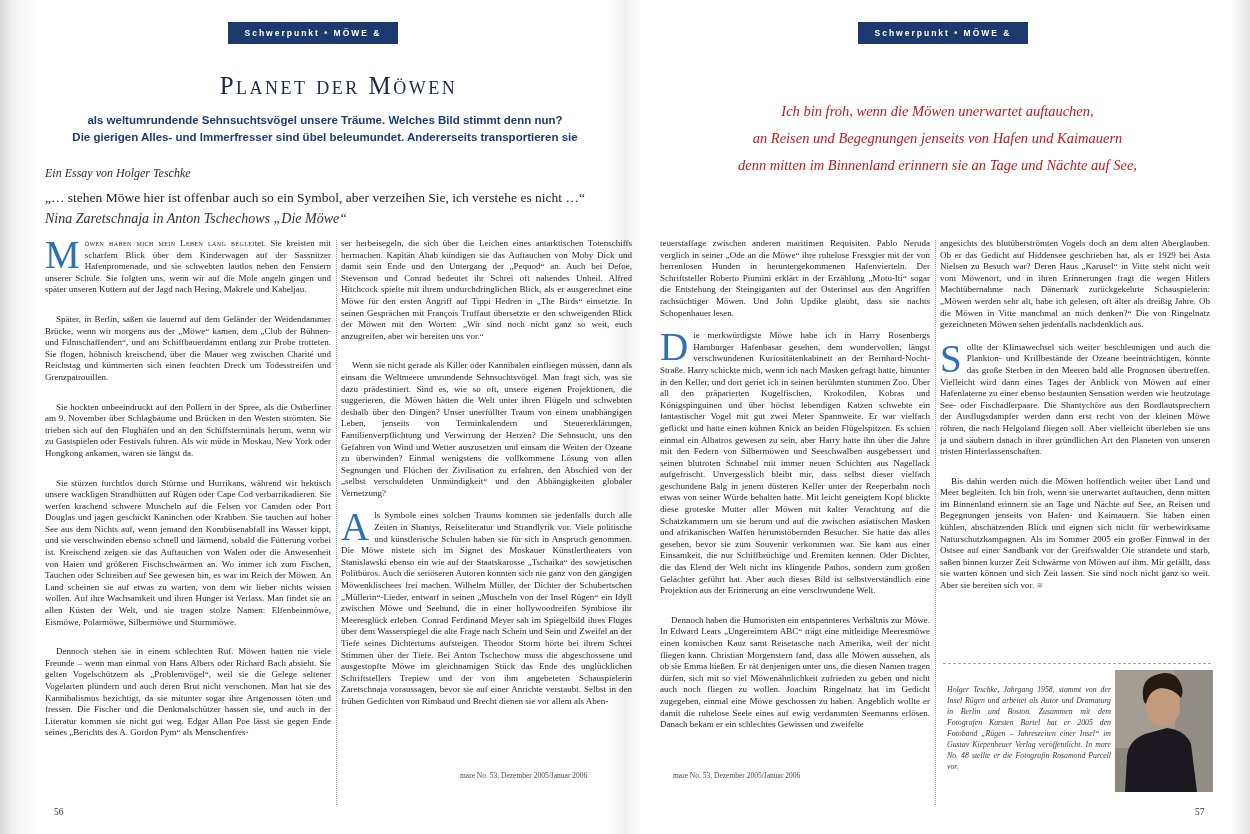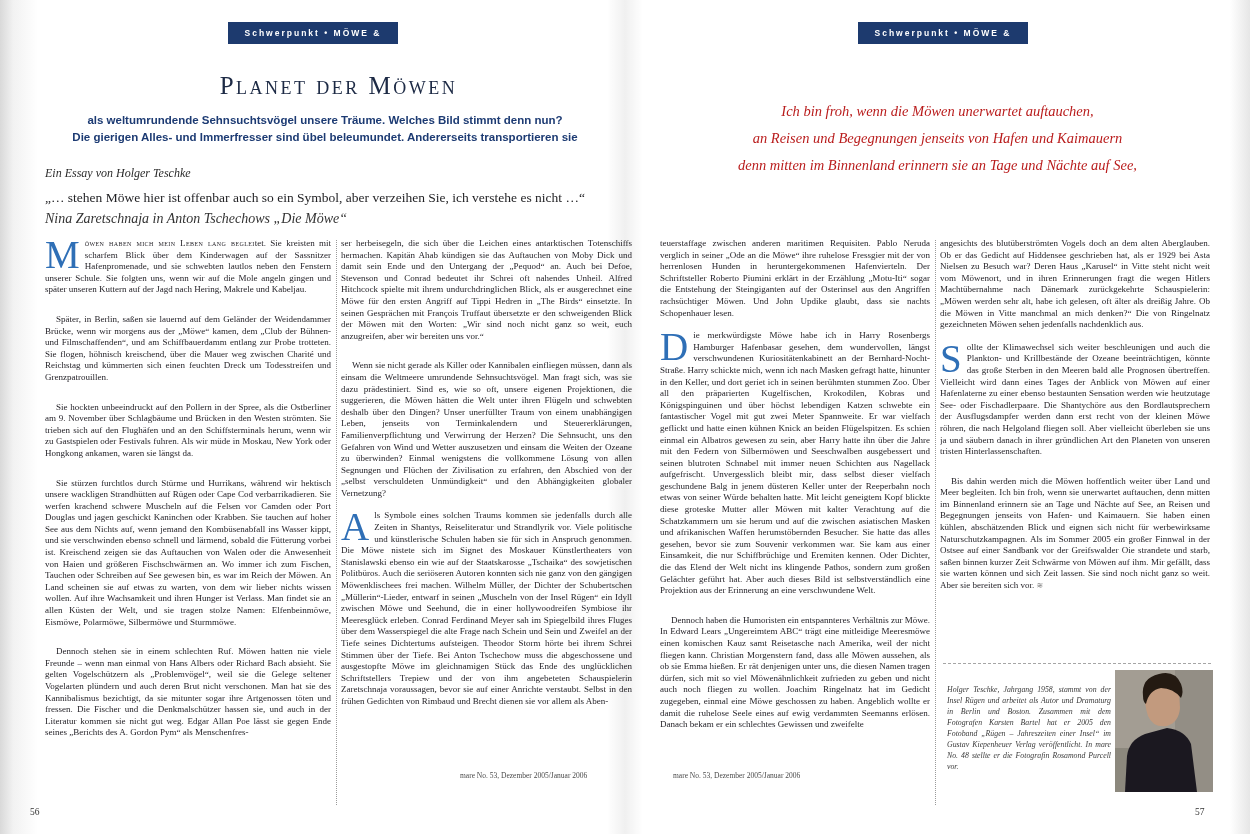--- a/index.html
+++ b/index.html
@@ -50,21 +50,21 @@
 
   .bio-rule{position:absolute;left:318px;top:663px;width:268px;border-top:1px dashed #a5a5a5;}
   .bio{position:absolute;left:322px;top:684px;width:164px;font-style:italic;
     font-size:7.8px;line-height:11px;text-align:justify;color:#3a3a3a;}
   .photo{position:absolute;left:490px;top:670px;width:98px;height:122px;}
 
   .footer{position:absolute;top:771px;font-size:7.5px;color:#4a4a4a;margin-left:15px;}
   .page.left .footer{left:445px;}
   .page.right .footer{left:33px;}
   .pagenum{position:absolute;top:807px;font-size:9.5px;color:#333;}
-  .pagenum.pl{left:30px;} .pagenum.pr{left:570px;}
+  .pagenum.pl{left:54px;} .pagenum.pr{left:570px;}
   .end-mark{font-size:8px;color:#777;letter-spacing:-1px;}
 </style>
 </head>
 <body>
 
 <div class="spread">
   <div class="edge-shade-left"></div>
   <div class="edge-shade-right"></div>
 
   <div class="page left">

